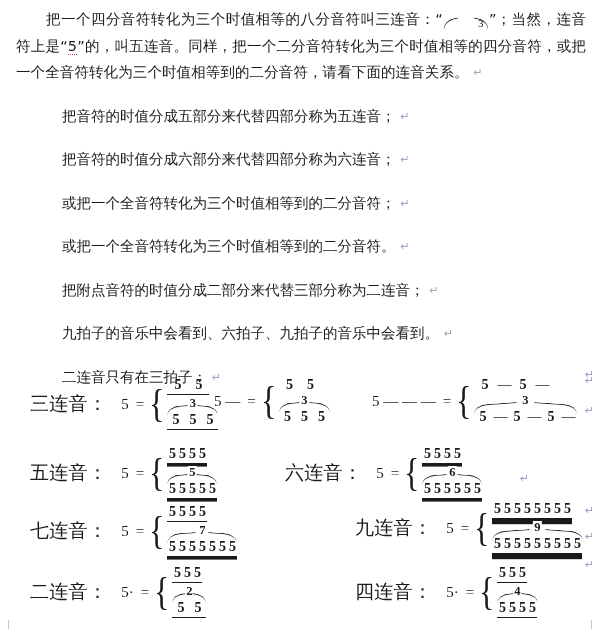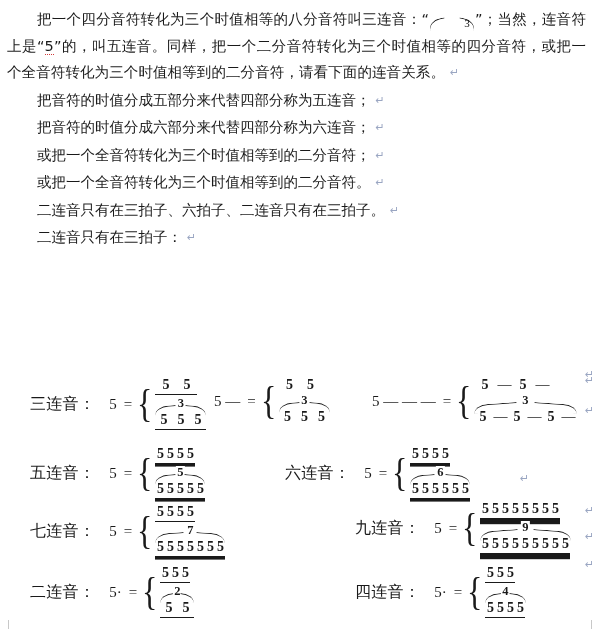--- a/index.html
+++ b/index.html
@@ -12,38 +12,38 @@
     height: 629px;
     position: relative;
     overflow: hidden;
     font-family: "DejaVu Sans", "Liberation Sans", sans-serif;
     color: #1a1a1a;
     -webkit-font-smoothing: none;
   }
 
   
   .doc-body {
-    padding: 6px 14px 0 7px;
+    padding: 6px 14px 0 16px;
   }
   .para {
     font-size: 14.5px;
     line-height: 26.5px;
     text-align: justify;
     text-justify: inter-ideograph;
     margin: 0;
     letter-spacing: 0.1px;
     white-space: normal;
   }
   .para-indent {
     text-indent: 30px;
   }
   .line {
     font-size: 14.5px;
     line-height: 26.5px;
-    margin: 0;
+    margin: 16px;
     text-indent: 30px;
     white-space: nowrap;
   }
   .pilcrow {
     color: #9aa6c2;
     font-size: 11px;
     padding-left: 5px;
     vertical-align: 1px;
   }
   .misspell {
@@ -85,21 +85,21 @@
     top: 372px;
     width: 600px;
     height: 257px;
   }
   .nrow {
     position: absolute;
     display: flex;
     align-items: center;
   }
   .nlabel {
-    font-size: 16px;
+    font-size: 19px;
     letter-spacing: 0.3px;
     white-space: nowrap;
     font-family: "DejaVu Sans", "Liberation Sans", sans-serif;
   }
   .lhs {
     font-family: "Liberation Serif", serif;
     font-size: 15px;
     white-space: nowrap;
     padding: 0 4px;
   }
@@ -210,21 +210,22 @@
 <div class="doc-body">
 
   <p class="para para-indent">
     <span>把一个四分音符转化为三个时值相等的八分音符叫三连音：</span><span>“</span><span class="inline-trip"><span class="arcl"></span><span class="num">3</span><span class="arcr"></span></span><span>”</span><span>；当然，连音符上是</span><span>“</span><span class="misspell">5</span><span>”</span><span>的，叫五连音。同样，把一个二分音符转化为三个时值相等的四分音符，或把一个全音符转化为三个时值相等到的二分音符，请看下面的连音关系。</span><span class="pilcrow">↵</span>
   </p>
 
   <p class="line"><span>把音符的时值分成五部分来代替四部分称为五连音；</span><span class="pilcrow">↵</span></p>
   <p class="line"><span>把音符的时值分成六部分来代替四部分称为六连音；</span><span class="pilcrow">↵</span></p>
   <p class="line"><span>或把一个全音符转化为三个时值相等到的二分音符；</span><span class="pilcrow">↵</span></p>
   <p class="line"><span>或把一个全音符转化为三个时值相等到的二分音符。</span><span class="pilcrow">↵</span></p>
-  <p class="line"><span>二连音只有在三拍子、六拍子、二连音只有在三拍子。</span><span class="pilcrow">↵</span></p>
+  <p class="line"><span>把附点音符的时值分成二部分来代替三部分称为二连音；</span><span class="pilcrow">↵</span></p>
+  <p class="line"><span>九拍子的音乐中会看到、六拍子、九拍子的音乐中会看到。</span><span class="pilcrow">↵</span></p>
   <p class="line"><span>二连音只有在三拍子：</span><span class="pilcrow">↵</span></p>
 </div>
 
 <div class="notation">
 
   <div class="nrow" style="left:30px; top:6px;">
       <span class="nlabel">三连音：</span>
       <span class="lhs" style="margin-left: 10px;">5</span>
       <span class="eq">=</span>
       <span class="brace">{</span>

